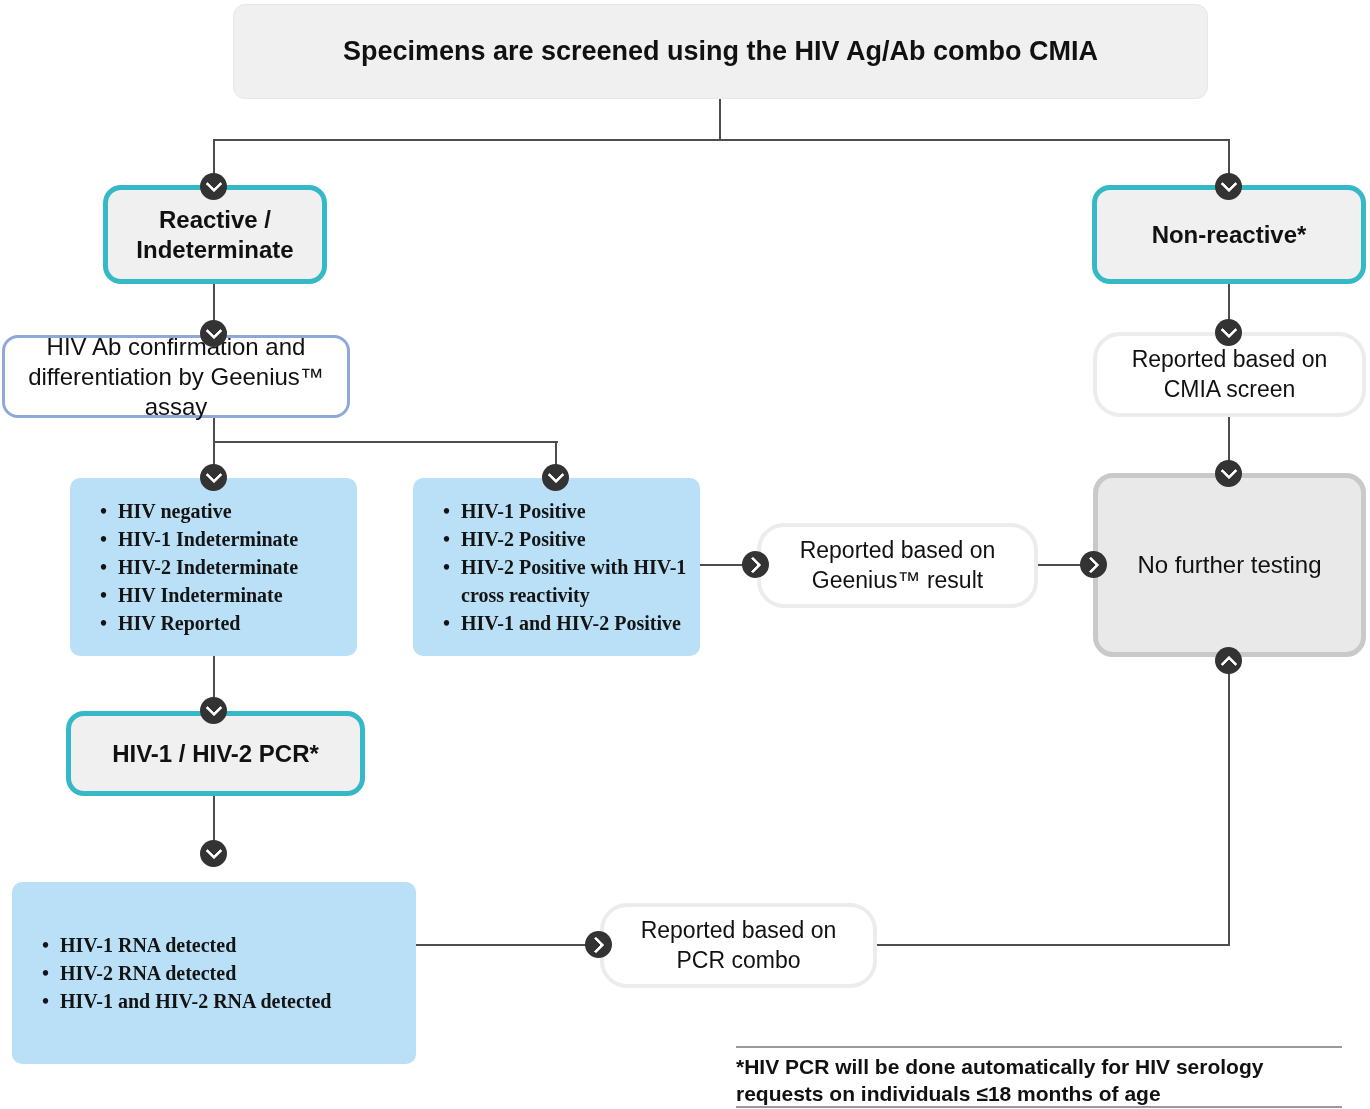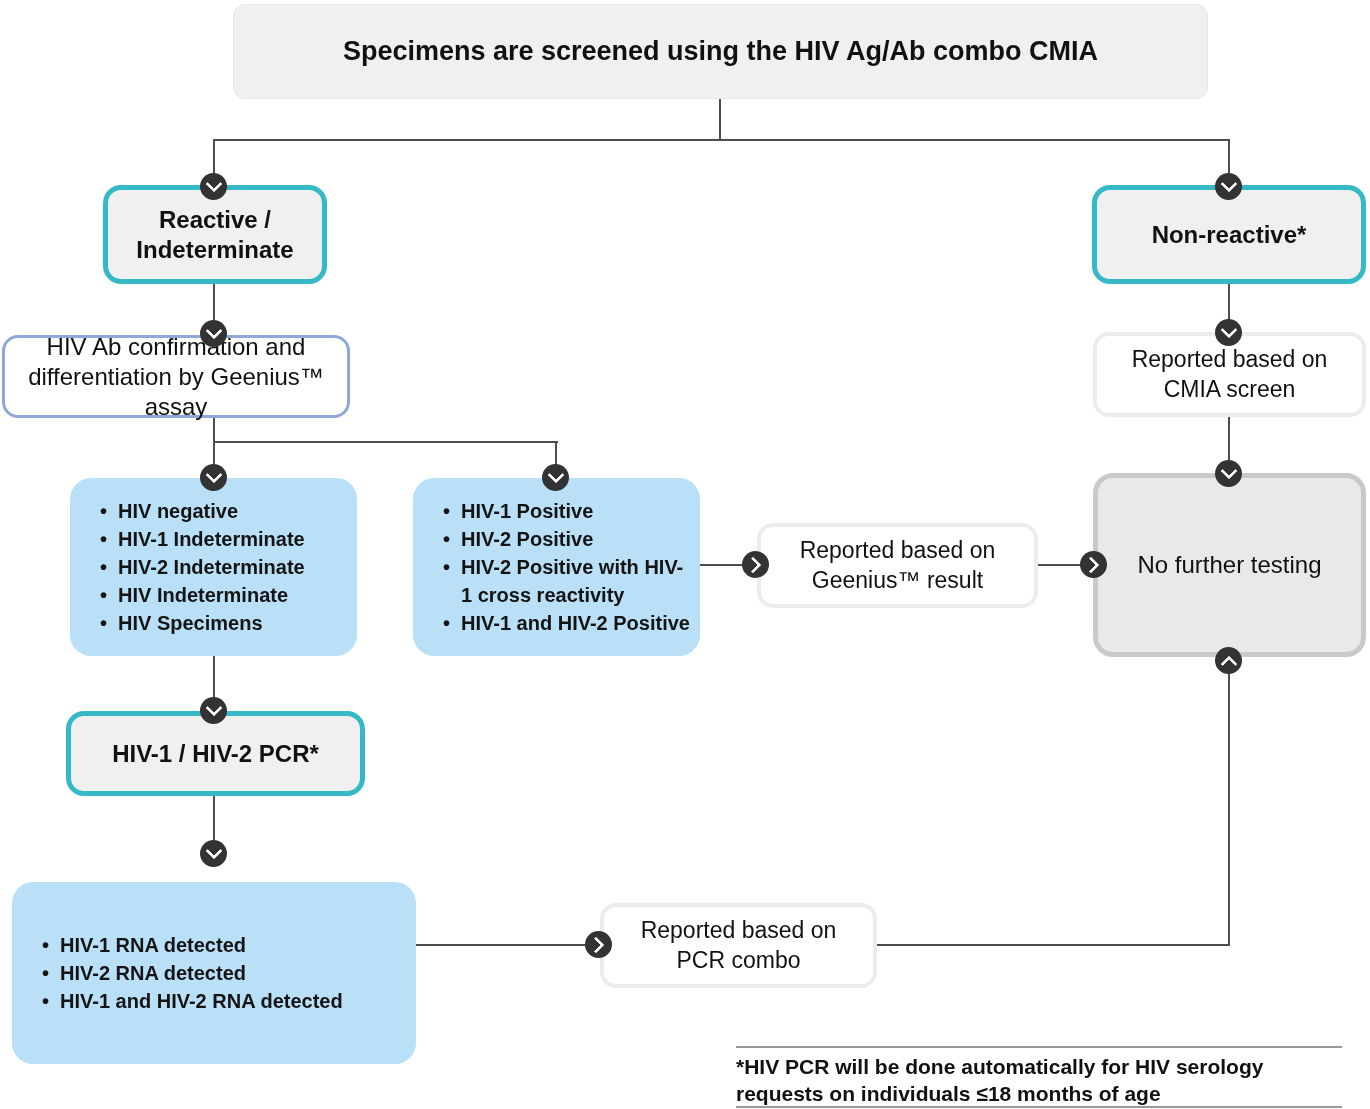--- a/index.html
+++ b/index.html
@@ -9,24 +9,24 @@
     color:#111; overflow:hidden; background:#ffffff;
   }
   .box {
     position:absolute; box-sizing:border-box;
     display:flex; align-items:center; justify-content:center;
     text-align:center; z-index:2;
   }
   .gray-box   { background:#f0f0f1; border:1px solid #e7e7e7; border-radius:12px; }
   .teal-box   { background:#f0f0f1; border:5px solid #35b9c6; border-radius:18px; font-weight:bold; }
   .peri-box   { background:#ffffff; border:3px solid #8fa7d9; border-radius:16px; }
-  .report-box { background:#ffffff; border:4px solid #ececec; border-radius:16px; }
+  .report-box { background:#ffffff; border:4px solid #ececec; border-radius:27px; }
   .final-box  { background:#e9e9e9; border:5px solid #c9c9c9; border-radius:20px; }
-  .blue-box   { background:#b9e0f7; border-radius:21px; justify-content:flex-start; text-align:left;
-                padding:10px 10px 10px 30px; }
+  .blue-box   { background:#b9e0f7; border-radius:10px; justify-content:flex-start; text-align:left;
+                padding:10px 10px 10px 30px;font-family:Liberation Serif, serif; }
   .blue-box ul { list-style:none; margin:0; padding:0; font-size:20px; font-weight:600;
                  line-height:1.4; color:#141414; }
   .blue-box li { position:relative; padding-left:18px; }
   .blue-box li::before { content:"\2022"; position:absolute; left:0; }
 
   .t-title  { font-size:27px; font-weight:bold; }
   .t-node   { font-size:24px; line-height:1.25; }
   .t-report { font-size:23px; line-height:1.3; }
 
   .line { position:absolute; background:#4d4d4d; z-index:1; }
@@ -104,21 +104,21 @@
   <div class="box peri-box t-node" style="left:2px; top:335px; width:348px; height:83px; padding:0 10px;">
     <span>HIV Ab confirmation and differentiation by Geenius™ assay</span>
   </div>
 
   <div class="box blue-box" style="left:70px; top:478px; width:287px; height:178px;">
     <ul>
         <li>HIV negative</li>
         <li>HIV-1 Indeterminate</li>
         <li>HIV-2 Indeterminate</li>
         <li>HIV Indeterminate</li>
-        <li>HIV Specimens</li>
+        <li>HIV Reported</li>
       </ul>
   </div>
 
   <div class="box blue-box" style="left:413px; top:478px; width:287px; height:178px;">
     <ul>
         <li>HIV-1 Positive</li>
         <li>HIV-2 Positive</li>
         <li>HIV-2 Positive with HIV-1 cross reactivity</li>
         <li>HIV-1 and HIV-2 Positive</li>
       </ul>

